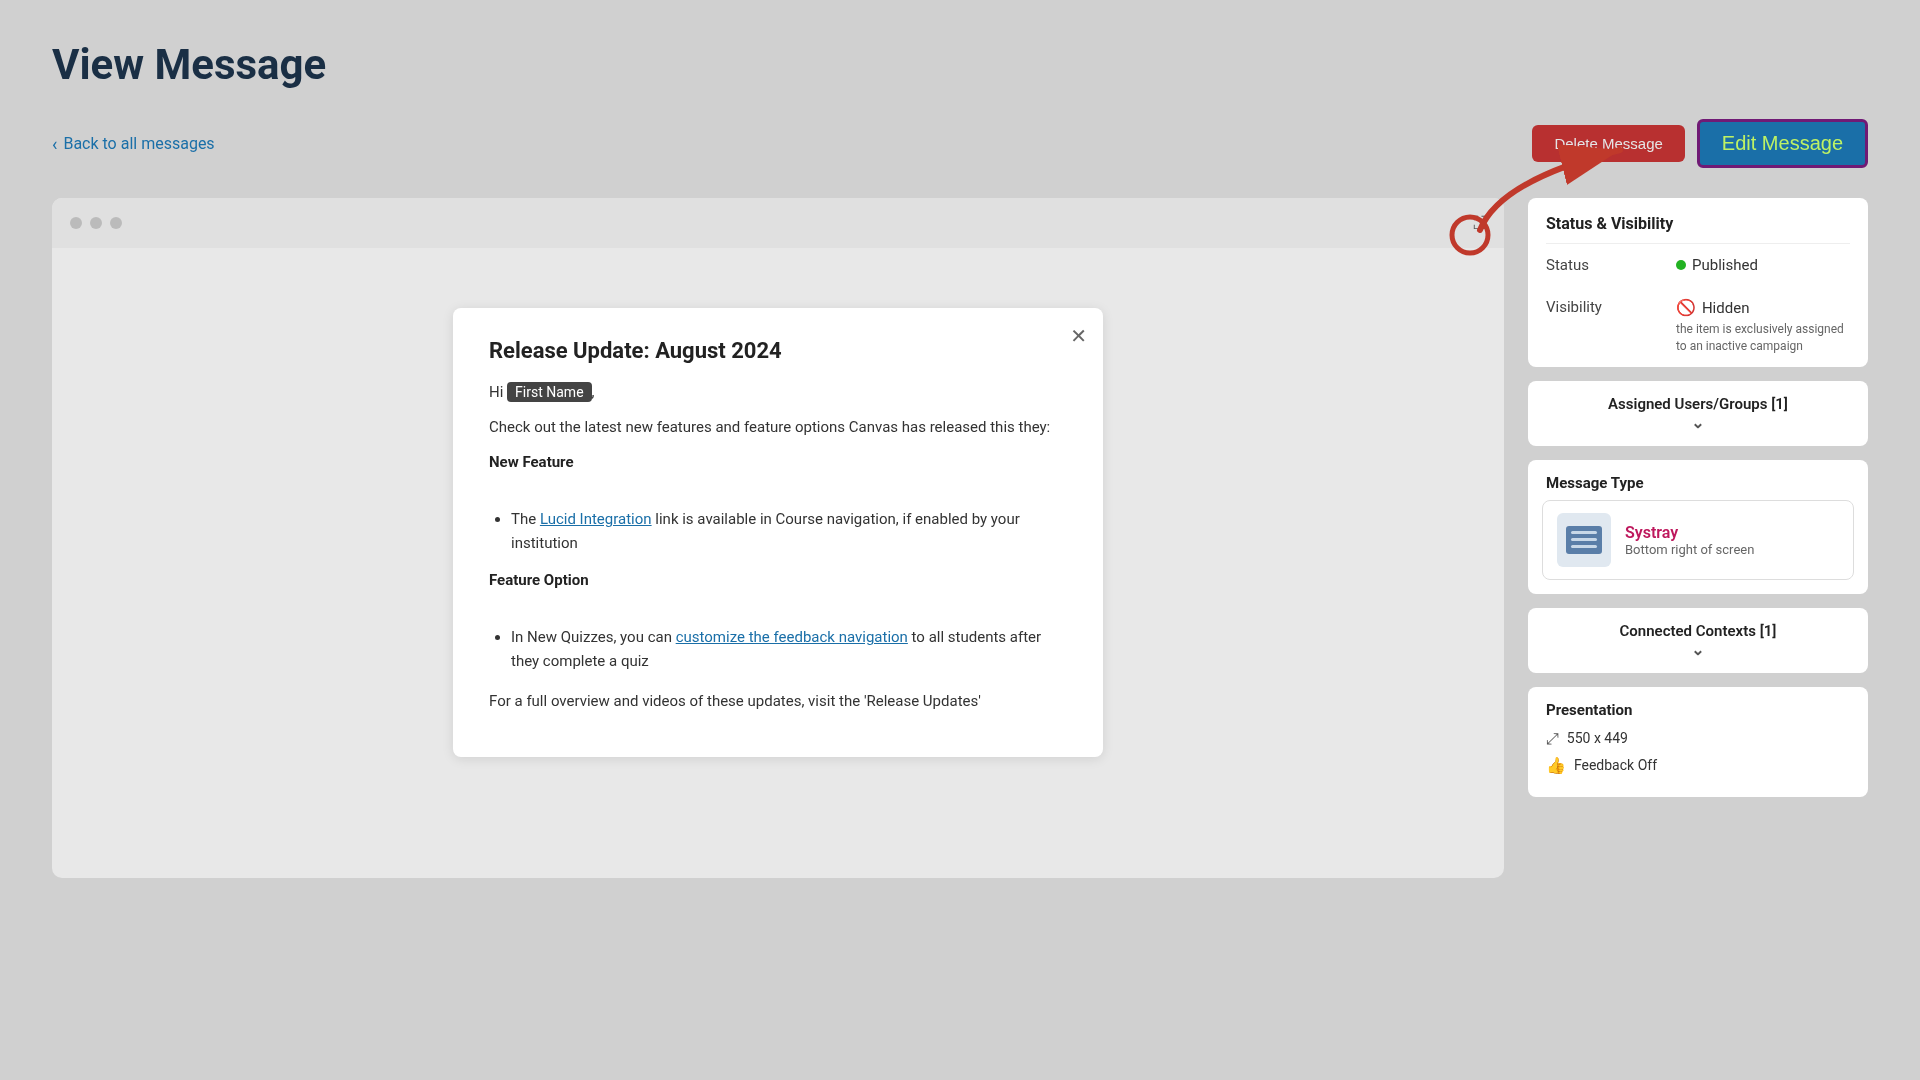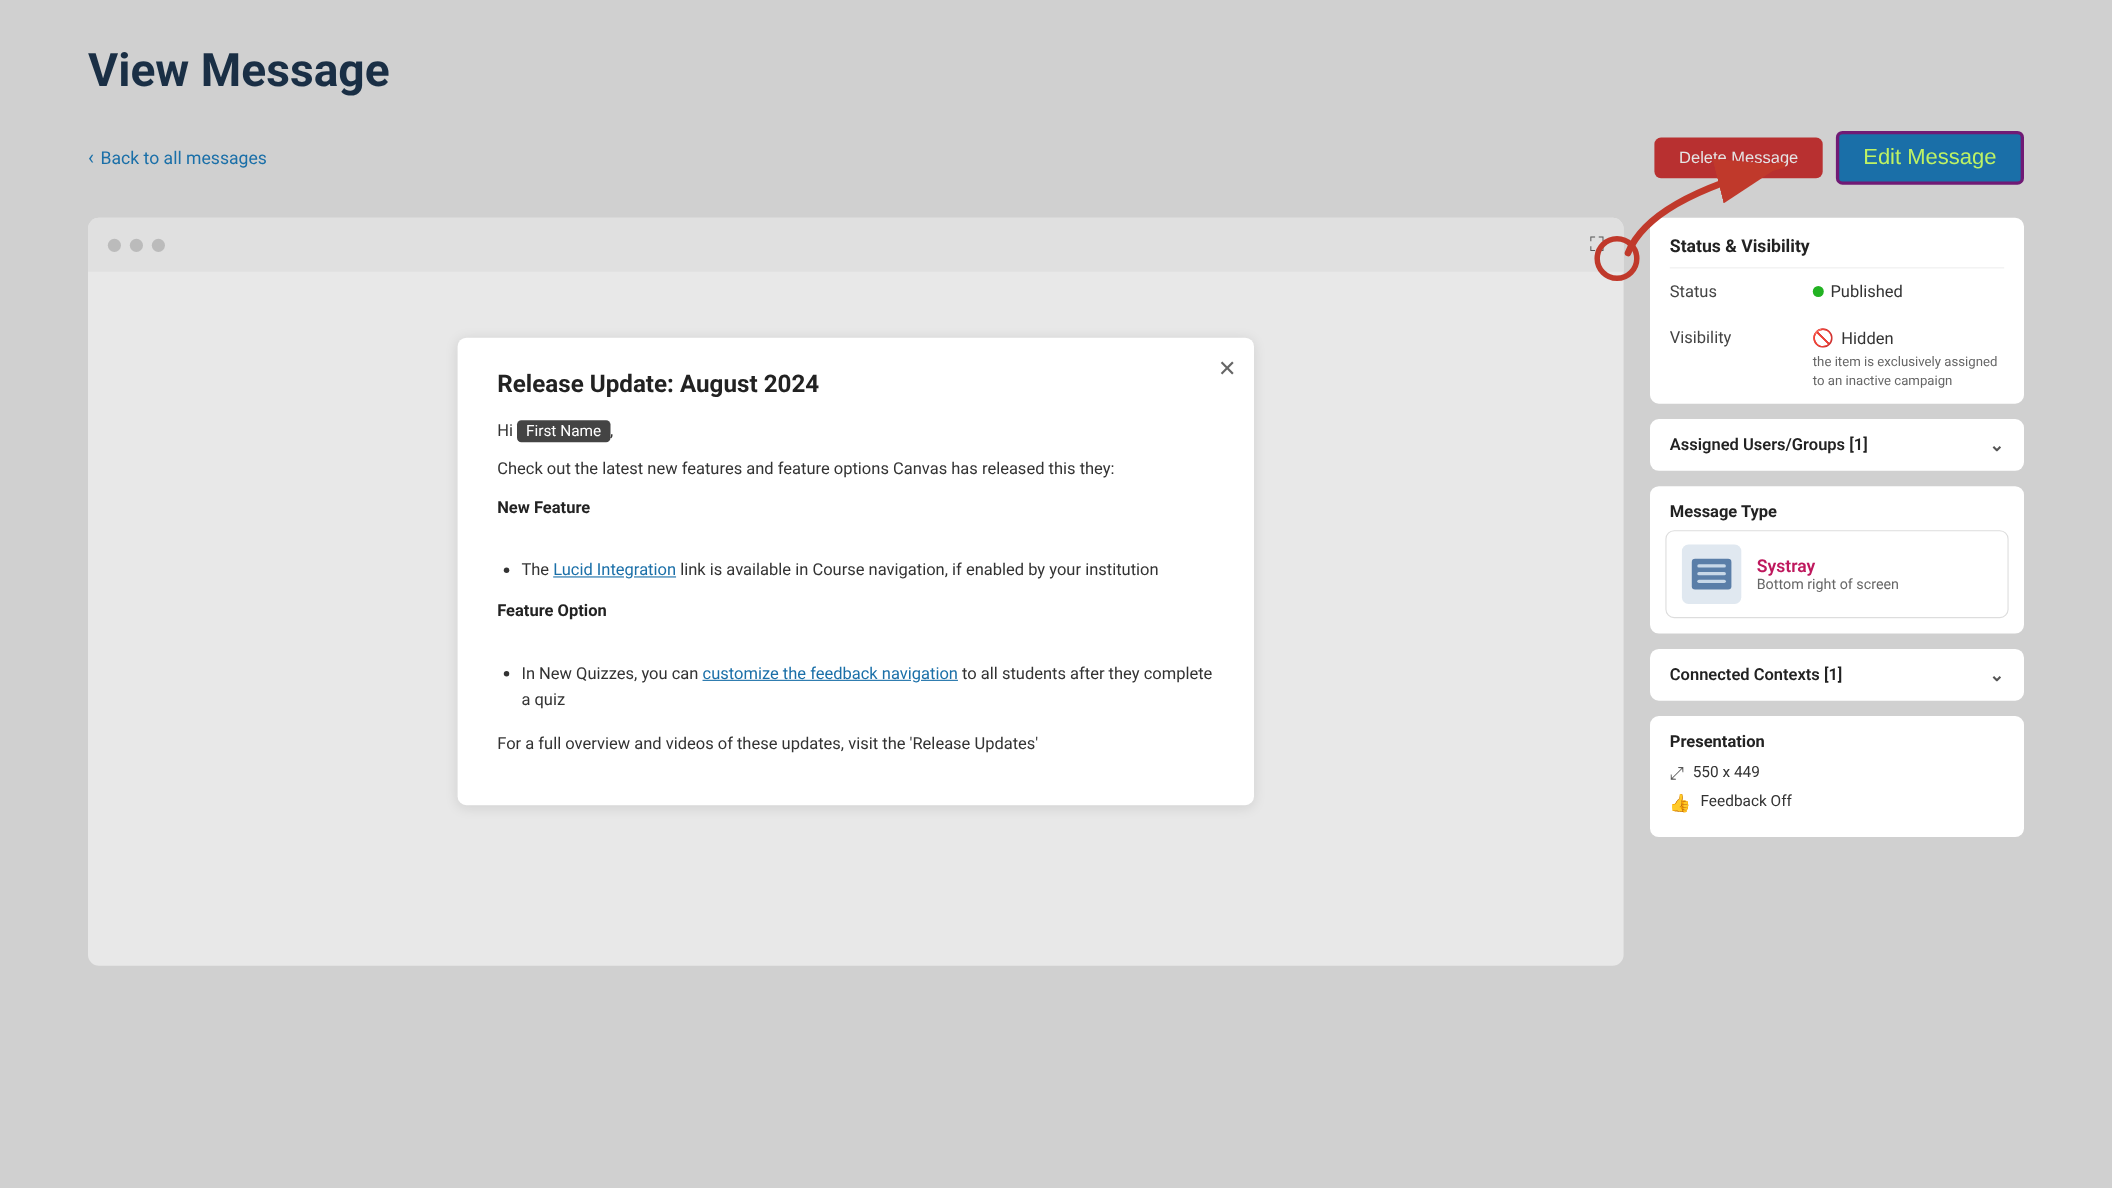--- a/index.html
+++ b/index.html
@@ -9,21 +9,21 @@
       min-height: 1080px;
       width: 1920px;
       position: relative;
       overflow: hidden;
     }
 
     .page-wrapper {
       width: 1920px;
       min-height: 1080px;
       background: #d0d0d0;
-      padding: 40px 80px;
+      padding: 40px 52px;
     }
 
     .page-title {
       font-size: 42px;
       font-weight: 700;
       color: #1a2f45;
       margin-bottom: 30px;
     }
 
     .top-bar {
@@ -121,21 +121,21 @@
     .preview-body {
       padding: 60px 40px 40px 40px;
       display: flex;
       justify-content: center;
     }
 
     .message-card {
       background: white;
       border-radius: 8px;
       padding: 30px 36px;
-      width: 724px;
+      width: 650px;
       box-shadow: 0 2px 12px rgba(0,0,0,0.1);
       position: relative;
     }
 
     .message-card-title {
       font-size: 22px;
       font-weight: 700;
       color: #222;
       margin-bottom: 20px;
     }
@@ -213,20 +213,21 @@
 
     .sidebar-section-header {
       display: flex;
       justify-content: space-between;
       align-items: center;
       padding: 14px 18px;
       font-size: 15px;
       font-weight: 600;
       color: #222;
       cursor: pointer;
+      flex-direction: column;
     }
 
     .chevron-down {
       font-size: 16px;
       color: #555;
     }
 
     .status-visibility {
       background: white;
       border-radius: 8px;

